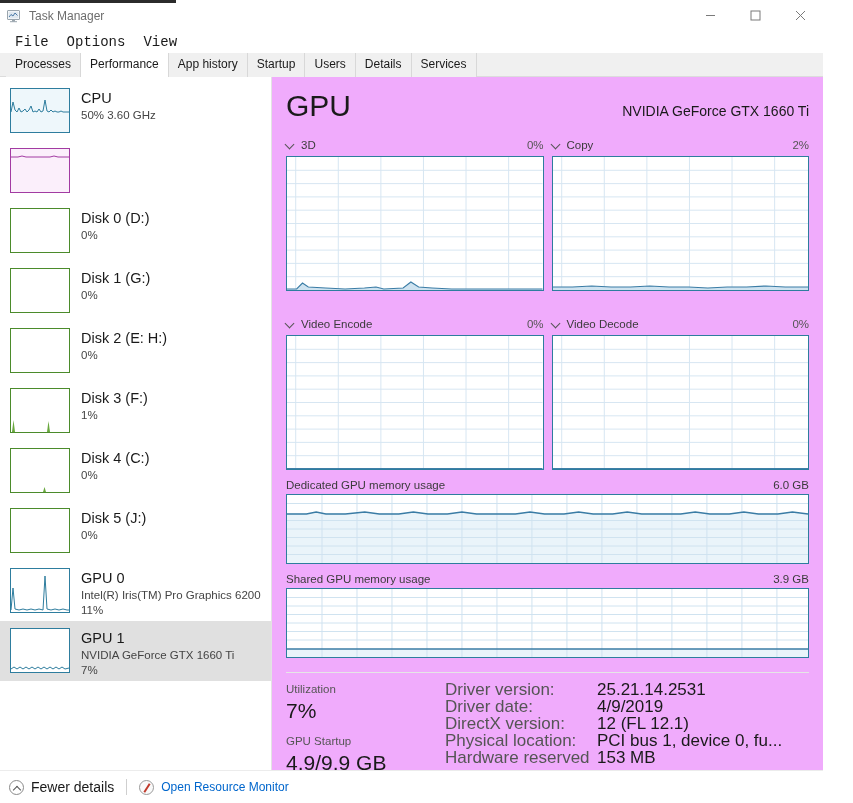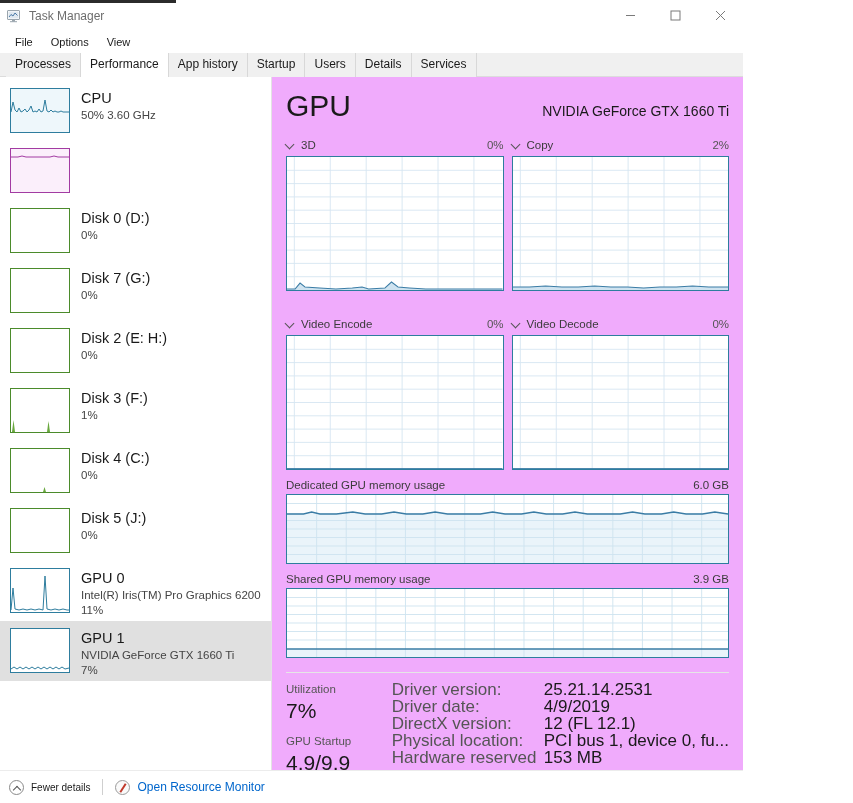--- a/index.html
+++ b/index.html
@@ -5,21 +5,21 @@
   * { box-sizing: border-box; }
   html, body {
     margin: 0; padding: 0;
     width: 853px; height: 803px;
     background: #ffffff;
     font-family: "Liberation Sans", sans-serif;
     overflow: hidden;
   }
   #app {
     position: relative;
-    width: 743px; height: 803px;
+    width: 823px; height: 803px;
     background: #ffffff;
     display: flex; flex-direction: column;
   }
 
   
   .titlebar {
     height: 31px; flex: 0 0 31px;
     display: flex; align-items: center;
     background: #ffffff;
     position: relative;
@@ -39,22 +39,23 @@
   }
 
   
   .menubar {
     height: 22px; flex: 0 0 22px;
     display: flex; align-items: center;
     padding-left: 6px; gap: 0px;
     background: #ffffff;
   }
   .menu-item {
-    font-size: 11px; color: #1a1a1a;
+    font-size: 14px; color: #1a1a1a;
     padding: 2px 9px;
+    font-family: Liberation Mono, monospace;
   }
 
   
   .tabbar {
     height: 24px; flex: 0 0 24px;
     display: flex; align-items: center;
     background: #f0f0f0;
     border-bottom: 1px solid #dcdcdc;
     padding-left: 6px;
   }
@@ -194,21 +195,21 @@
   .circ-up {
     width: 15px; height: 15px; border-radius: 50%;
     border: 1px solid #8a8a8a; position: relative;
   }
   .circ-up::before {
     content: ""; position: absolute; left: 4px; top: 6px;
     width: 5px; height: 5px;
     border-left: 1.3px solid #555; border-top: 1.3px solid #555;
     transform: rotate(45deg);
   }
-  .sb-text { font-size: 10px; color: #1a1a1a; }
+  .sb-text { font-size: 14px; color: #1a1a1a; }
   .sb-div { width: 1px; height: 16px; background: #cfcfcf; margin: 0 4px; }
   .sb-link { font-size: 12px; color: #0066cc; }
   .rm-icon {
     width: 15px; height: 15px; border-radius: 50%;
     border: 1px solid #9a9a9a; position: relative; background: #fafafa;
   }
   .rm-icon::before {
     content: ""; position: absolute; left: 6px; top: 2px;
     width: 2px; height: 10px; background: #c0392b;
     transform: rotate(33deg);
@@ -307,21 +308,21 @@
         </div>
       </div>
 
       <div class="side-item">
         <div class="spark">
           <svg viewBox="0 0 60 45" preserveAspectRatio="none">
             <rect x="0.5" y="0.5" width="59" height="44" fill="#ffffff" stroke="#4b8b2b" stroke-width="1"></rect>
           </svg>
         </div>
         <div class="side-text">
-          <div class="side-title">Disk 7 (G:)</div>
+          <div class="side-title">Disk 1 (G:)</div>
           <div class="side-sub">0%</div>
         </div>
       </div>
 
       <div class="side-item">
         <div class="spark">
           <svg viewBox="0 0 60 45" preserveAspectRatio="none">
             <rect x="0.5" y="0.5" width="59" height="44" fill="#ffffff" stroke="#4b8b2b" stroke-width="1"></rect>
           </svg>
         </div>

